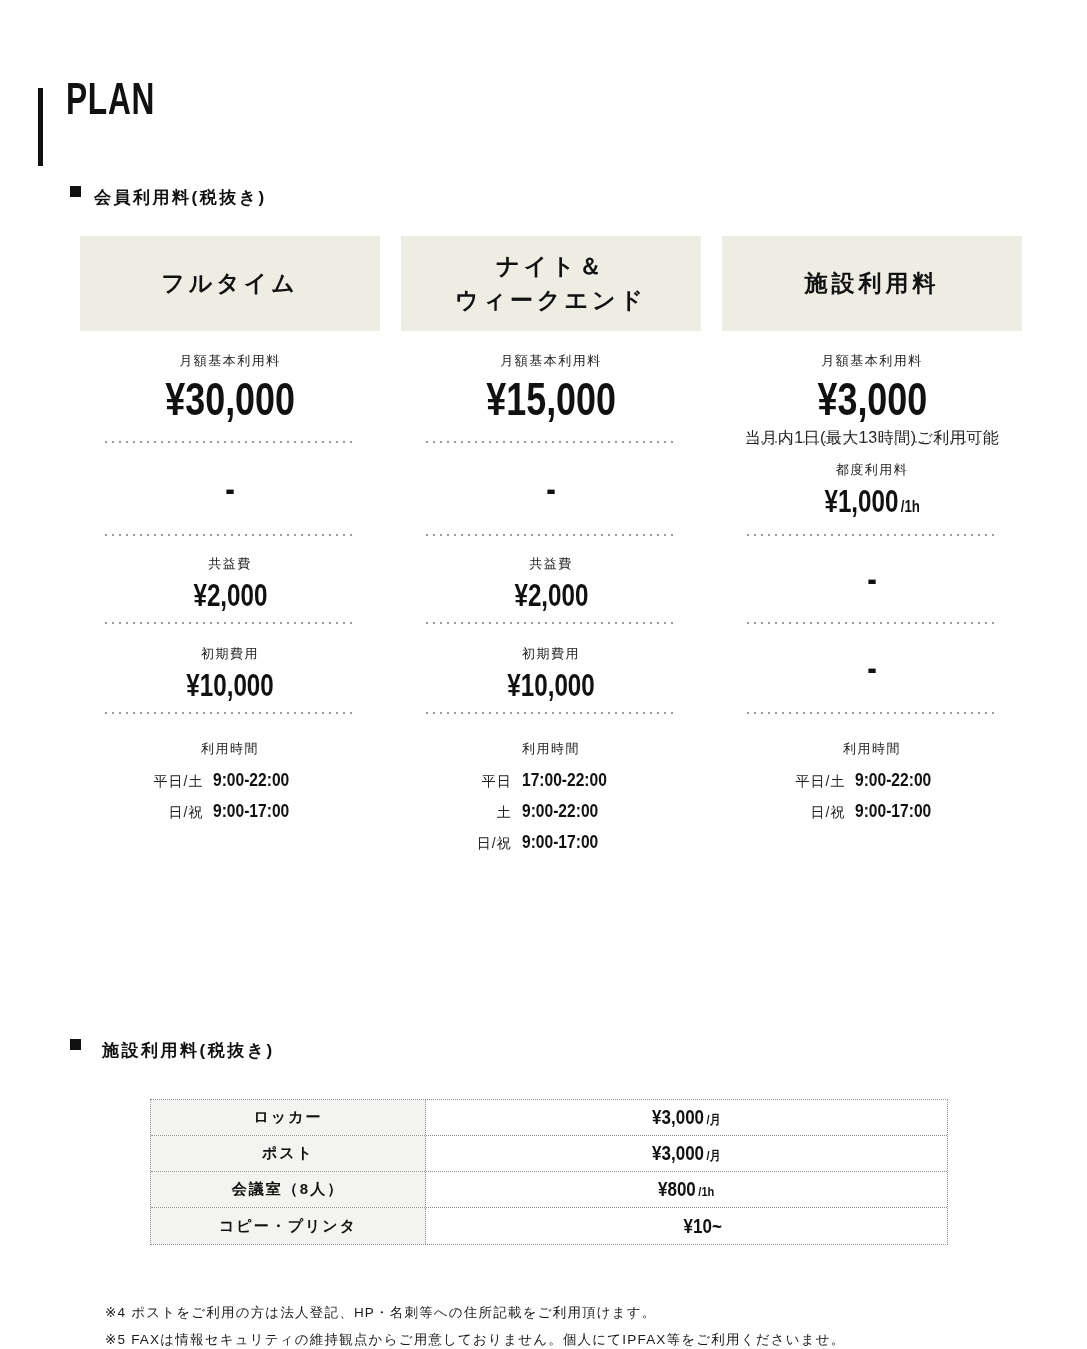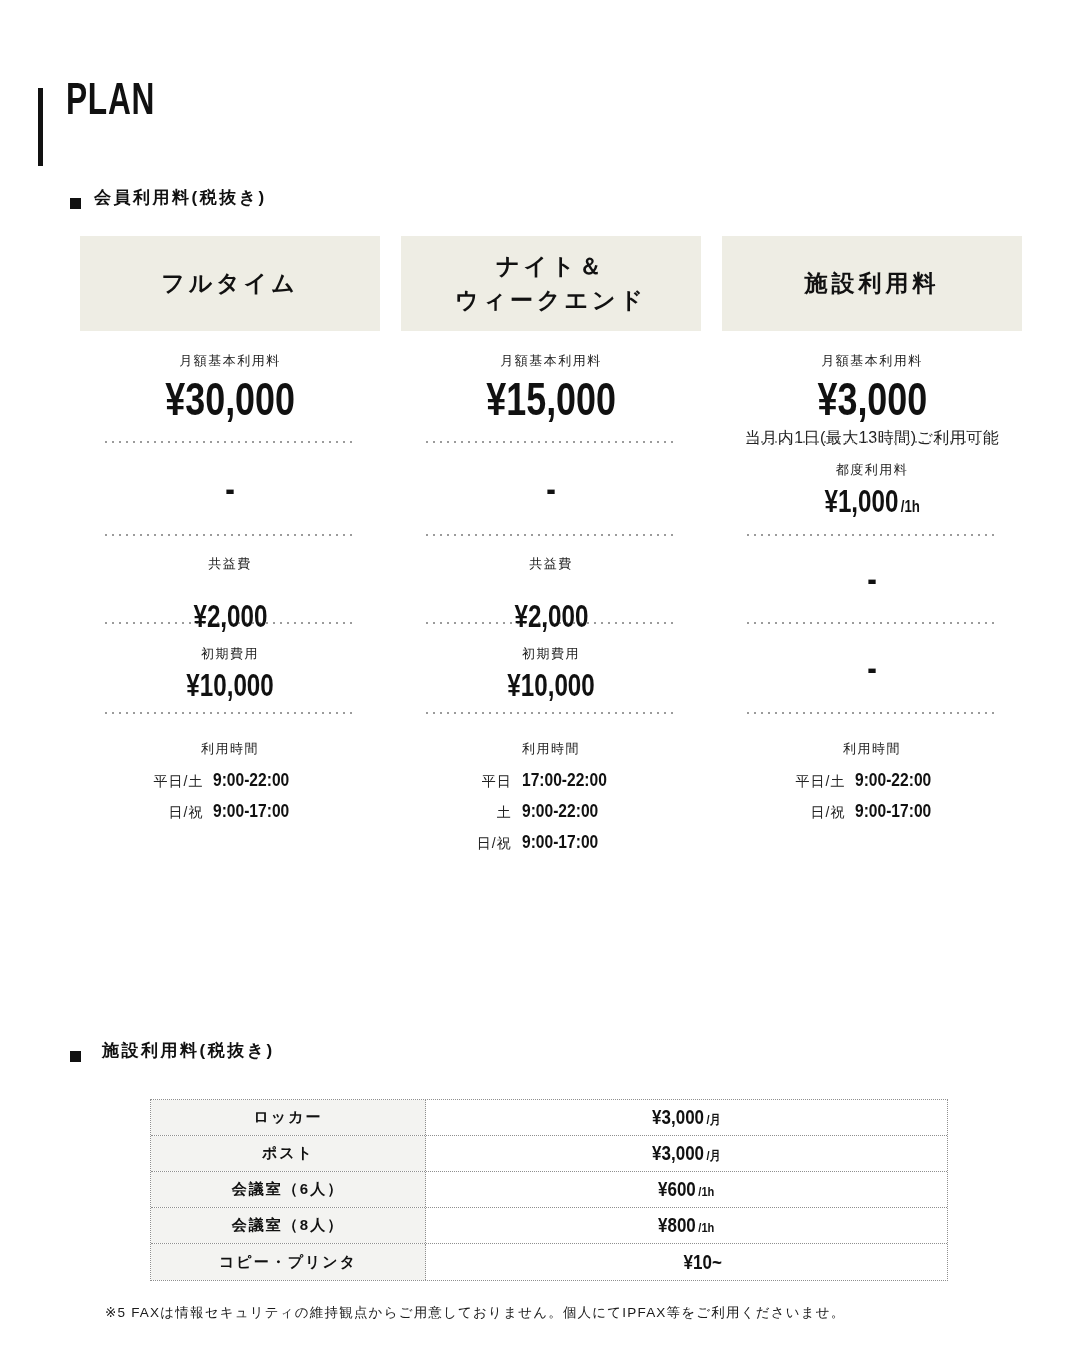--- a/index.html
+++ b/index.html
@@ -16,38 +16,38 @@
     overflow:hidden;
     margin-top:46px;
   }
   
   .title-bar{position:absolute;left:38px;top:42px;width:5px;height:78px;background:#111;}
   .page-title{
     position:absolute;left:66px;top:28px;font-size:44px;font-weight:700;color:#111;
     letter-spacing:1px;transform:scaleX(0.72);transform-origin:left top;white-space:nowrap;
   }
   
-  .sec-heading{position:absolute;left:70px;display:flex;align-items:flex-end;gap:13px;
+  .sec-heading{position:absolute;left:70px;display:flex;align-items:flex-start;gap:13px;
     font-size:17px;font-weight:700;letter-spacing:2.5px;color:#111;}
   .sq{width:11px;height:11px;background:#111;flex:0 0 auto;}
   #member-heading{top:140px;}
   #facility-heading{top:993px;gap:21px;}
   
   .plans{position:absolute;left:80px;top:190px;width:942px;display:grid;
     grid-template-columns:repeat(3,300px);column-gap:21px;}
   .plan-col{display:flex;flex-direction:column;}
   .plan-header{
     height:95px;background:var(--header-bg);display:flex;align-items:center;justify-content:center;
     text-align:center;font-size:23px;font-weight:700;letter-spacing:4px;line-height:1.45;
     white-space:pre-line;color:#111;
   }
   .cell{display:flex;flex-direction:column;align-items:center;}
   .c-r1{height:110px;padding-top:21px;}
   .c-r2{height:91px;padding-top:18px;}
-  .c-r3{height:86px;padding-top:19px;gap:21px;}
+  .c-r3{height:86px;padding-top:19px;}
   .c-r4{height:88px;padding-top:21px;}
   .c-r5{height:150px;padding-top:26px;}
   .dash-cell{justify-content:center;padding-top:0;}
   .dotline{width:250px;margin:0 auto;height:2px;flex:0 0 auto;
     background-image:repeating-linear-gradient(to right,var(--dot) 0 2px,transparent 2px 7px);}
   .cell-label{font-size:13px;letter-spacing:1.5px;color:#222;}
   .price-line{margin-top:4px;white-space:nowrap;font-weight:700;color:#111;
     transform:scaleX(0.78);transform-origin:center top;}
   .price-xl{font-size:46px;line-height:1.1;}
   .price-lg{font-size:31px;line-height:1.2;}
@@ -211,42 +211,35 @@
     </div>
     <div class="frow">
       <div class="fitem">ポスト</div>
       <div class="fprice">
         <div class="fprice-line">
           <span class="p">¥3,000</span><span class="u">/月</span>
         </div>
       </div>
     </div>
     <div class="frow">
-      <div class="fitem">会議室（6人）</div>
-      <div class="fprice">
-        <div class="fprice-line">
-          <span class="p">¥600</span><span class="u">/1h</span>
-        </div>
-      </div>
-    </div>
-    <div class="frow">
       <div class="fitem">会議室（8人）</div>
       <div class="fprice">
         <div class="fprice-line">
           <span class="p">¥800</span><span class="u">/1h</span>
         </div>
       </div>
     </div>
     <div class="frow">
       <div class="fitem">コピー・プリンタ</div>
       <div class="fprice">
         <div class="fprice-line">
           <span class="p">¥10~</span><span class="u"></span>
         </div>
       </div>
     </div>
   </div>
 
   <div class="notes" id="facility-notes">
+    <div>※4 ポストをご利用の方は法人登記、HP・名刺等への住所記載をご利用頂けます。</div>
     <div>※5 FAXは情報セキュリティの維持観点からご用意しておりません。個人にてIPFAX等をご利用くださいませ。</div>
   </div>
 
 </div>
 
 </body></html>

